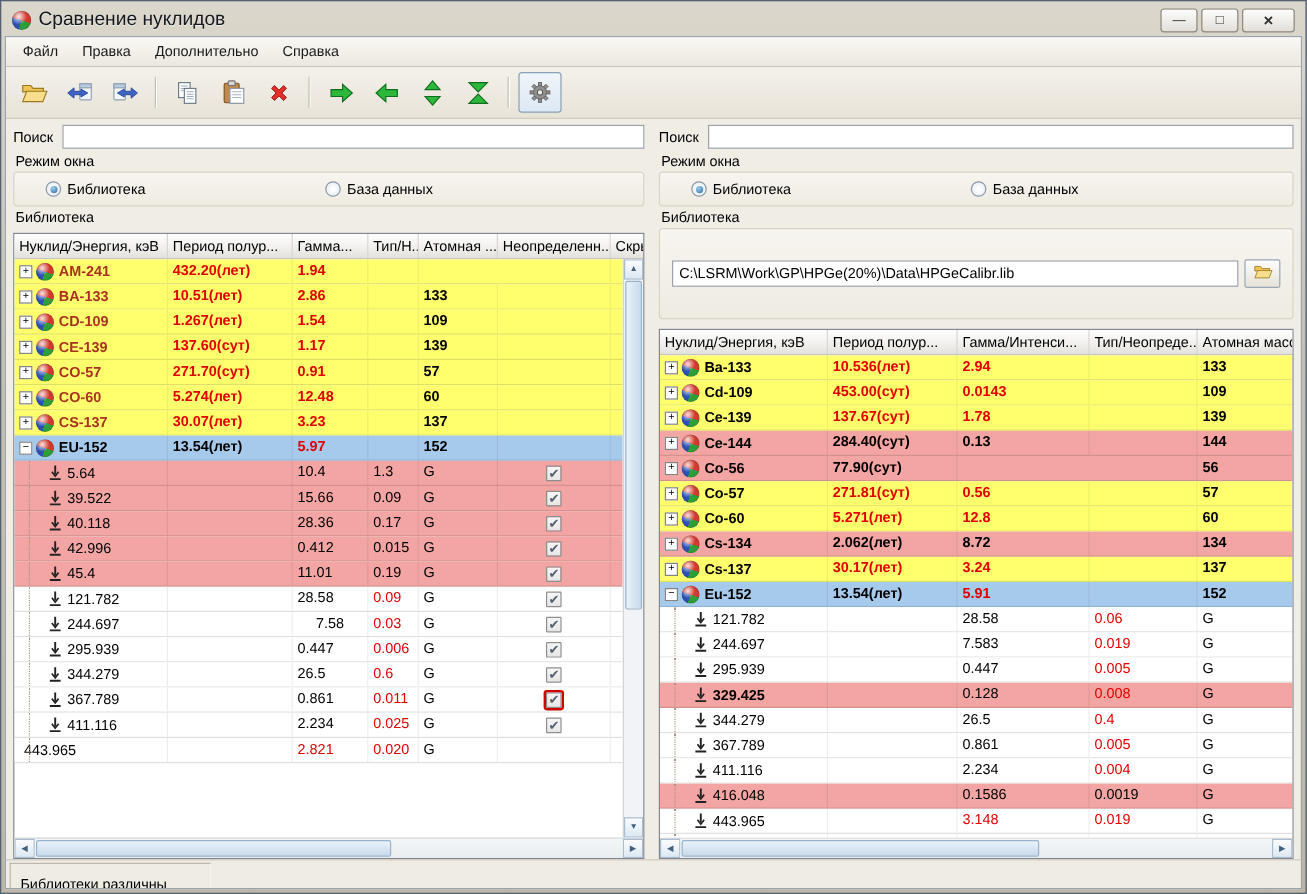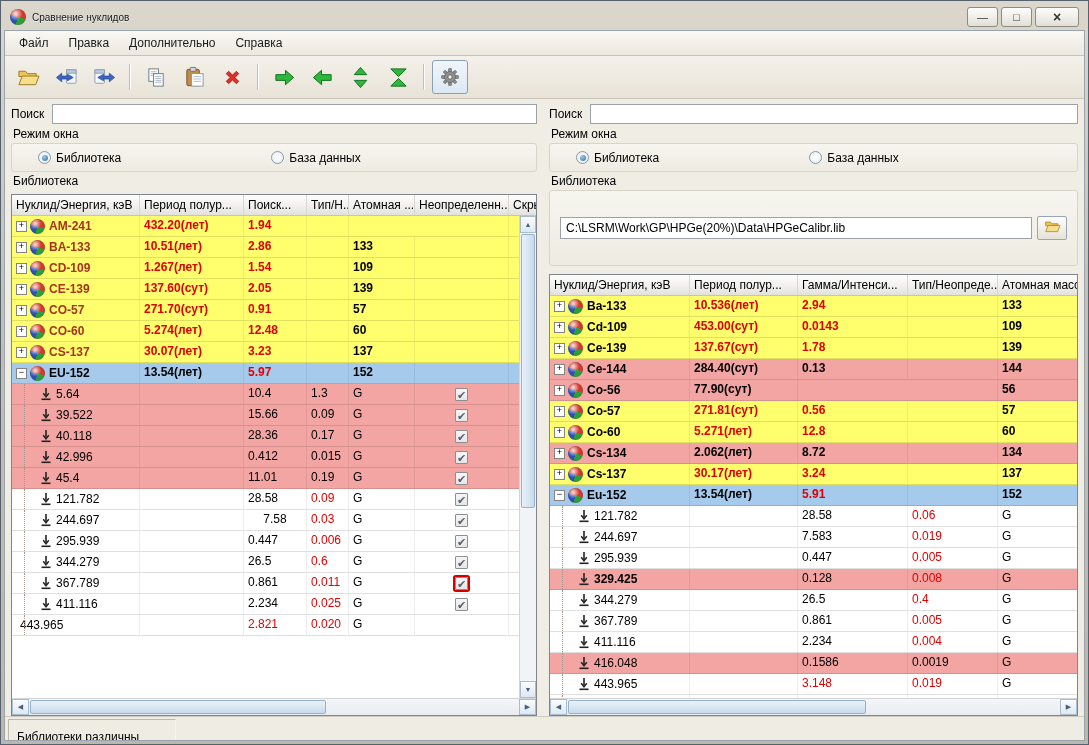--- a/index.html
+++ b/index.html
@@ -6,21 +6,21 @@
   body{width:1089px;height:745px;position:relative;background:#6E8296;
        font-family:"Liberation Sans","DejaVu Sans",sans-serif;font-size:12px;color:#000;}
   .window{position:absolute;inset:0;box-sizing:border-box;border:1px solid #55616E;padding:3px;
           background:linear-gradient(180deg,#DCD7CC,#C6C0B2 40%,#BEB7A8);display:flex;flex-direction:column;}
   
   .titlebar{height:26px;display:flex;align-items:center;padding:0 6px;position:relative;flex:none;}
   .app-icon{width:16px;height:16px;border-radius:50%;margin-right:6px;flex:none;
             background:radial-gradient(circle at 35% 30%,rgba(255,255,255,.9),rgba(255,255,255,0) 45%),
                        conic-gradient(#D23A2E 0 30%,#2E9E38 30% 55%,#2C50B4 55% 80%,#D23A2E 80%);
             box-shadow:inset 0 0 1px #333;}
-  .title-text{font-size:10px;color:#14181C;text-shadow:0 1px 0 rgba(255,255,255,.6);}
+  .title-text{font-size:16px;color:#14181C;text-shadow:0 1px 0 rgba(255,255,255,.6);}
   .win-controls{position:absolute;right:6px;top:3px;display:flex;gap:3px;}
   .wbtn{height:18px;border:1px solid #8E8A80;border-radius:3px;display:flex;align-items:center;justify-content:center;
         background:linear-gradient(#FDFDFC,#E2DFD8);color:#333;font-size:11px;line-height:1;}
   .wbtn.min,.wbtn.max{width:29px;} .wbtn.close{width:42px;font-size:14px;font-weight:bold;}
   
   .app-body{flex:1;display:flex;flex-direction:column;background:#F0EDE5;border:1px solid #9AA4AE;overflow:hidden;}
   
   .menubar{height:24px;flex:none;display:flex;align-items:center;padding-left:4px;
            background:linear-gradient(#FAF8F4,#ECE8DF);border-bottom:1px solid #C9C3B6;}
   .menu-item{padding:4px 10px;color:#1A1A1A;}
@@ -247,21 +247,21 @@
             <div class="radio-opt opt2">
               <span class="radio"></span>
               <span class="radio-label">База данных</span>
             </div>
           </div>
         <div class="group-caption">Библиотека</div>
         <div class="tablewrap">
           <div class="thead">
               <div class="th" style="width: 128px;">Нуклид/Энергия, кэВ</div>
               <div class="th" style="width: 104px;">Период полур...</div>
-              <div class="th" style="width: 63px;">Поиск...</div>
+              <div class="th" style="width: 63px;">Гамма...</div>
               <div class="th" style="width: 42px;">Тип/Н...</div>
               <div class="th" style="width: 66px;">Атомная ...</div>
               <div class="th" style="width: 94px;">Неопределенн...</div>
               <div class="th" style="width: 30px;">Скры...</div>
             </div>
           <div class="tbody">
             <div class="rows">
                 <div class="trow bg-yellow row-nuclide">
                   <div class="cell cell0" style="width: 128px;">
                     <span class="expand">+</span>
@@ -301,21 +301,21 @@
                   <div class="cell cell-cb" style="width: 94px;"></div>
                   <div class="cell" style="width: 30px;"></div>
                 </div>
                 <div class="trow bg-yellow row-nuclide">
                   <div class="cell cell0" style="width: 128px;">
                     <span class="expand">+</span>
                     <span class="nuclide-icon"></span>
                     <span class="nname darkred">CE-139</span>
                   </div>
                   <div class="cell c-red" style="width: 104px;">137.60(сут)</div>
-                  <div class="cell c-red" style="width: 63px;">2.05</div>
+                  <div class="cell c-red" style="width: 63px;">1.17</div>
                   <div class="cell" style="width: 42px;"></div>
                   <div class="cell" style="width: 66px;">139</div>
                   <div class="cell cell-cb" style="width: 94px;"></div>
                   <div class="cell" style="width: 30px;"></div>
                 </div>
                 <div class="trow bg-yellow row-nuclide">
                   <div class="cell cell0" style="width: 128px;">
                     <span class="expand">+</span>
                     <span class="nuclide-icon"></span>
                     <span class="nname darkred">CO-57</span>

